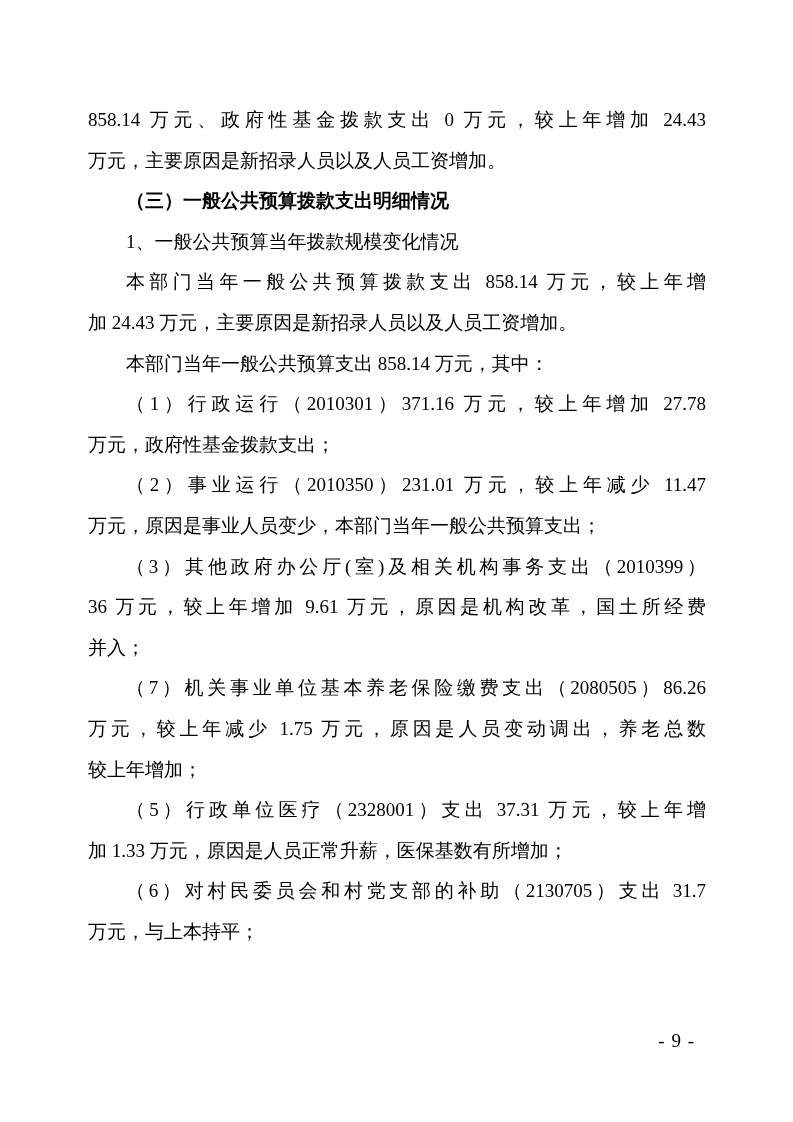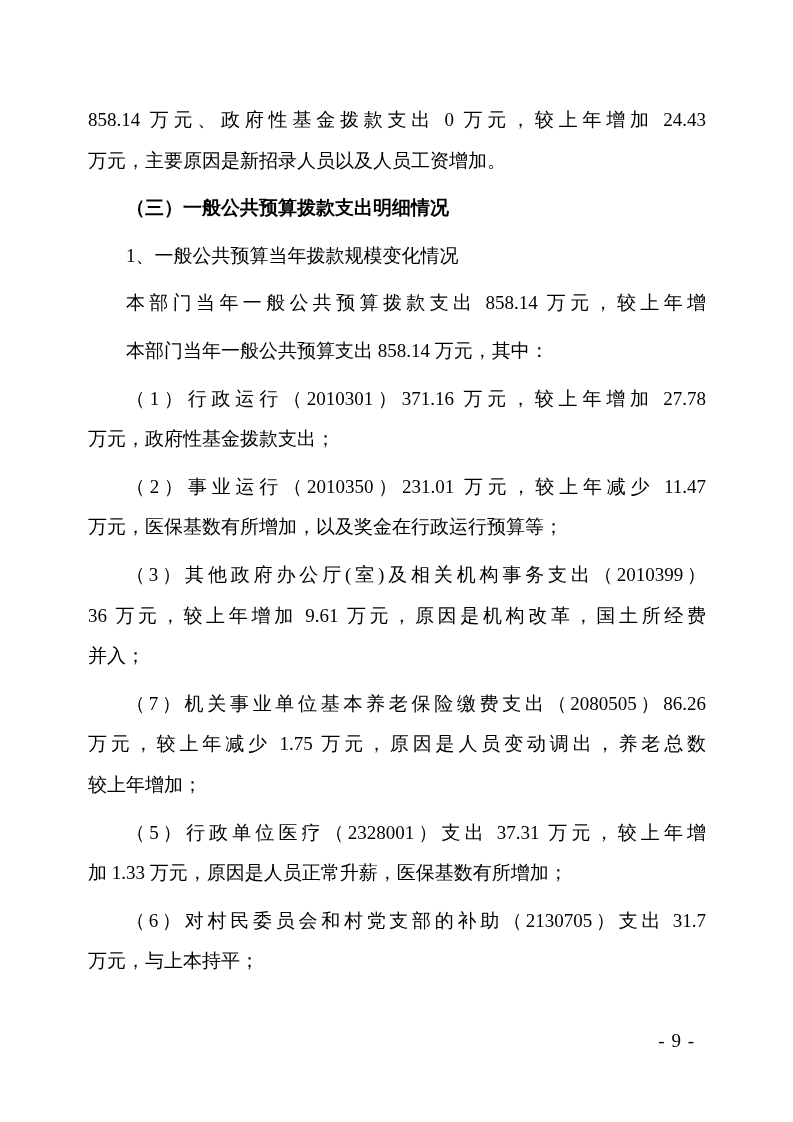--- a/index.html
+++ b/index.html
@@ -28,21 +28,21 @@
   .line {
     font-size: 19px;
     height: 40.6px;
     line-height: 40.6px;
     text-align: justify;
     text-align-last: justify;
     white-space: normal;
     overflow: hidden;
   }
   .line.end { text-align-last: left; }
-  .line.ind { text-indent: 2em; margin-top: 7px; }
+  .line.ind { text-indent: 2em; }
   .heading .line {
     font-family: "Liberation Sans", "DejaVu Sans", sans-serif;
     font-weight: 700;
   }
   .footer {
     position: absolute;
     top: 1031px;
     right: 98px;
     font-size: 19px;
     line-height: 19px;
@@ -64,35 +64,36 @@
     <div class="para heading">
       <div class="line end ind">（三）一般公共预算拨款支出明细情况</div>
     </div>
 
     <div class="para">
       <div class="line end ind">1、一般公共预算当年拨款规模变化情况</div>
     </div>
 
     <div class="para">
       <div class="line just ind">本部门当年一般公共预算拨款支出 858.14 万元，较上年增</div>
+      <div class="line end">加 24.43 万元，主要原因是新招录人员以及人员工资增加。</div>
     </div>
 
 
     <div class="para">
       <div class="line end ind">本部门当年一般公共预算支出 858.14 万元，其中：</div>
     </div>
 
     <div class="para">
       <div class="line just ind">（1）行政运行（2010301）371.16 万元，较上年增加 27.78</div>
       <div class="line end">万元，政府性基金拨款支出；</div>
     </div>
 
     <div class="para">
       <div class="line just ind">（2）事业运行（2010350）231.01 万元，较上年减少 11.47</div>
-      <div class="line end">万元，医保基数有所增加，以及奖金在行政运行预算等；</div>
+      <div class="line end">万元，原因是事业人员变少，本部门当年一般公共预算支出；</div>
     </div>
 
     <div class="para">
       <div class="line just ind">（3）其他政府办公厅(室)及相关机构事务支出（2010399）</div>
       <div class="line just">36 万元，较上年增加 9.61 万元，原因是机构改革，国土所经费</div>
       <div class="line end">并入；</div>
     </div>
 
     <div class="para">
       <div class="line just ind">（7）机关事业单位基本养老保险缴费支出（2080505）86.26</div>

